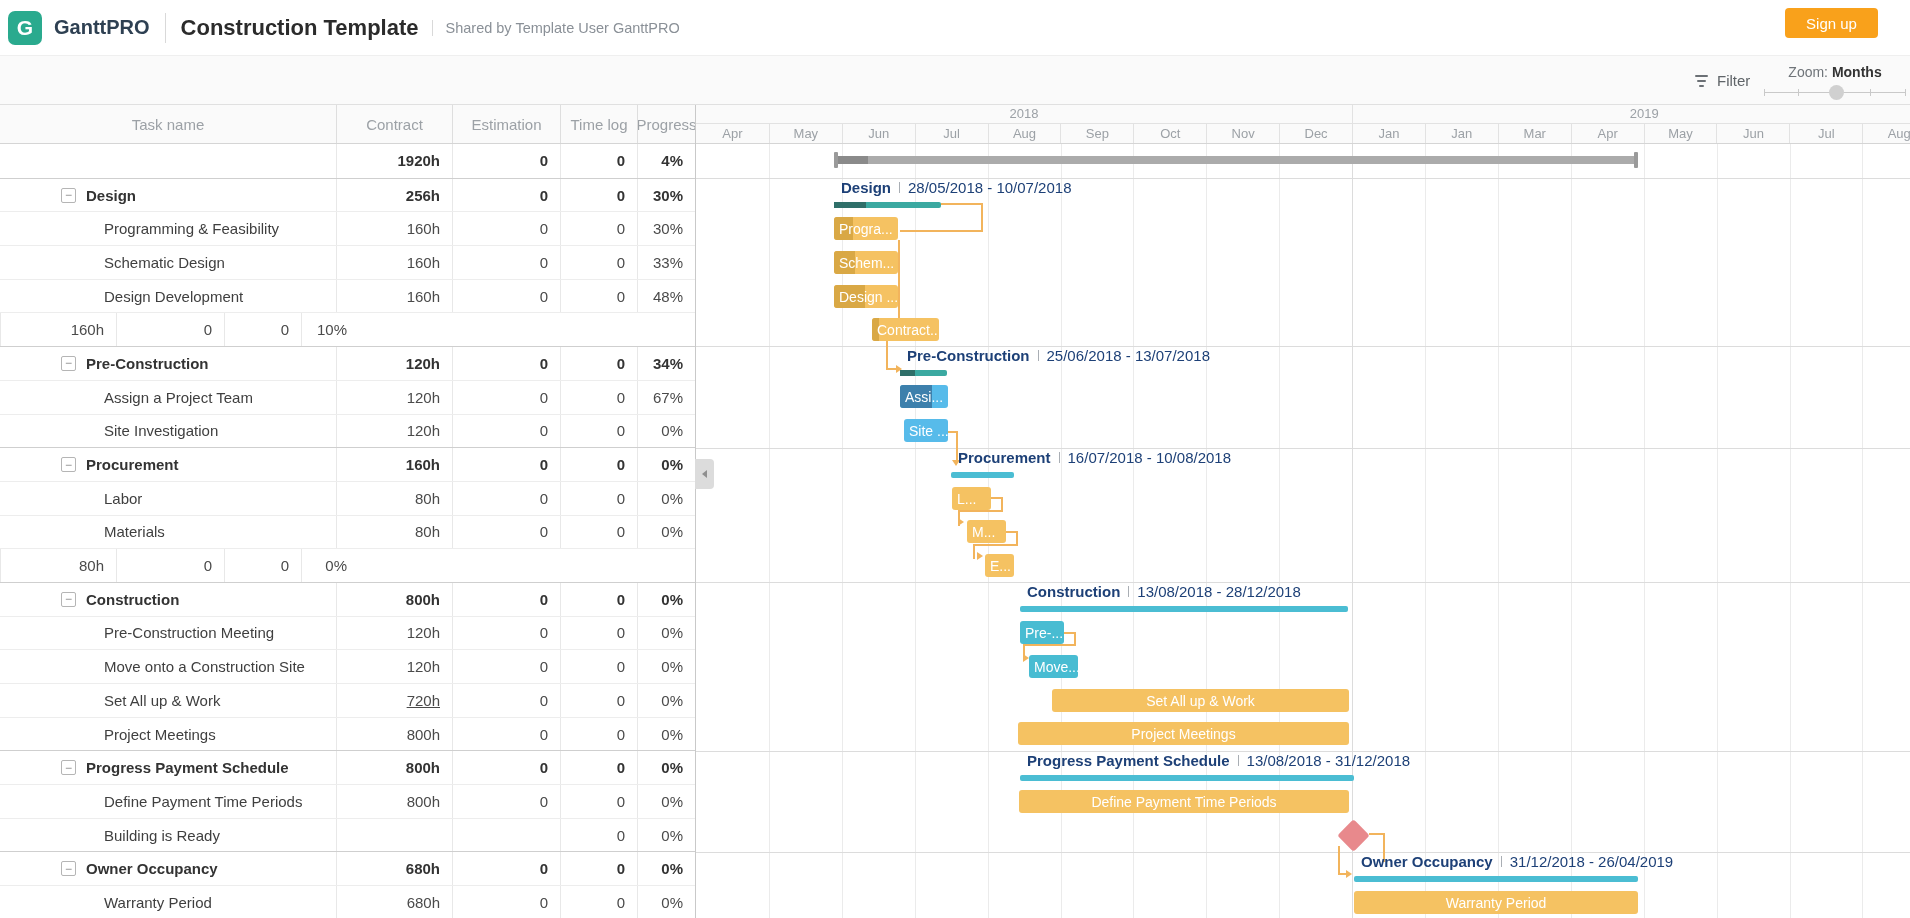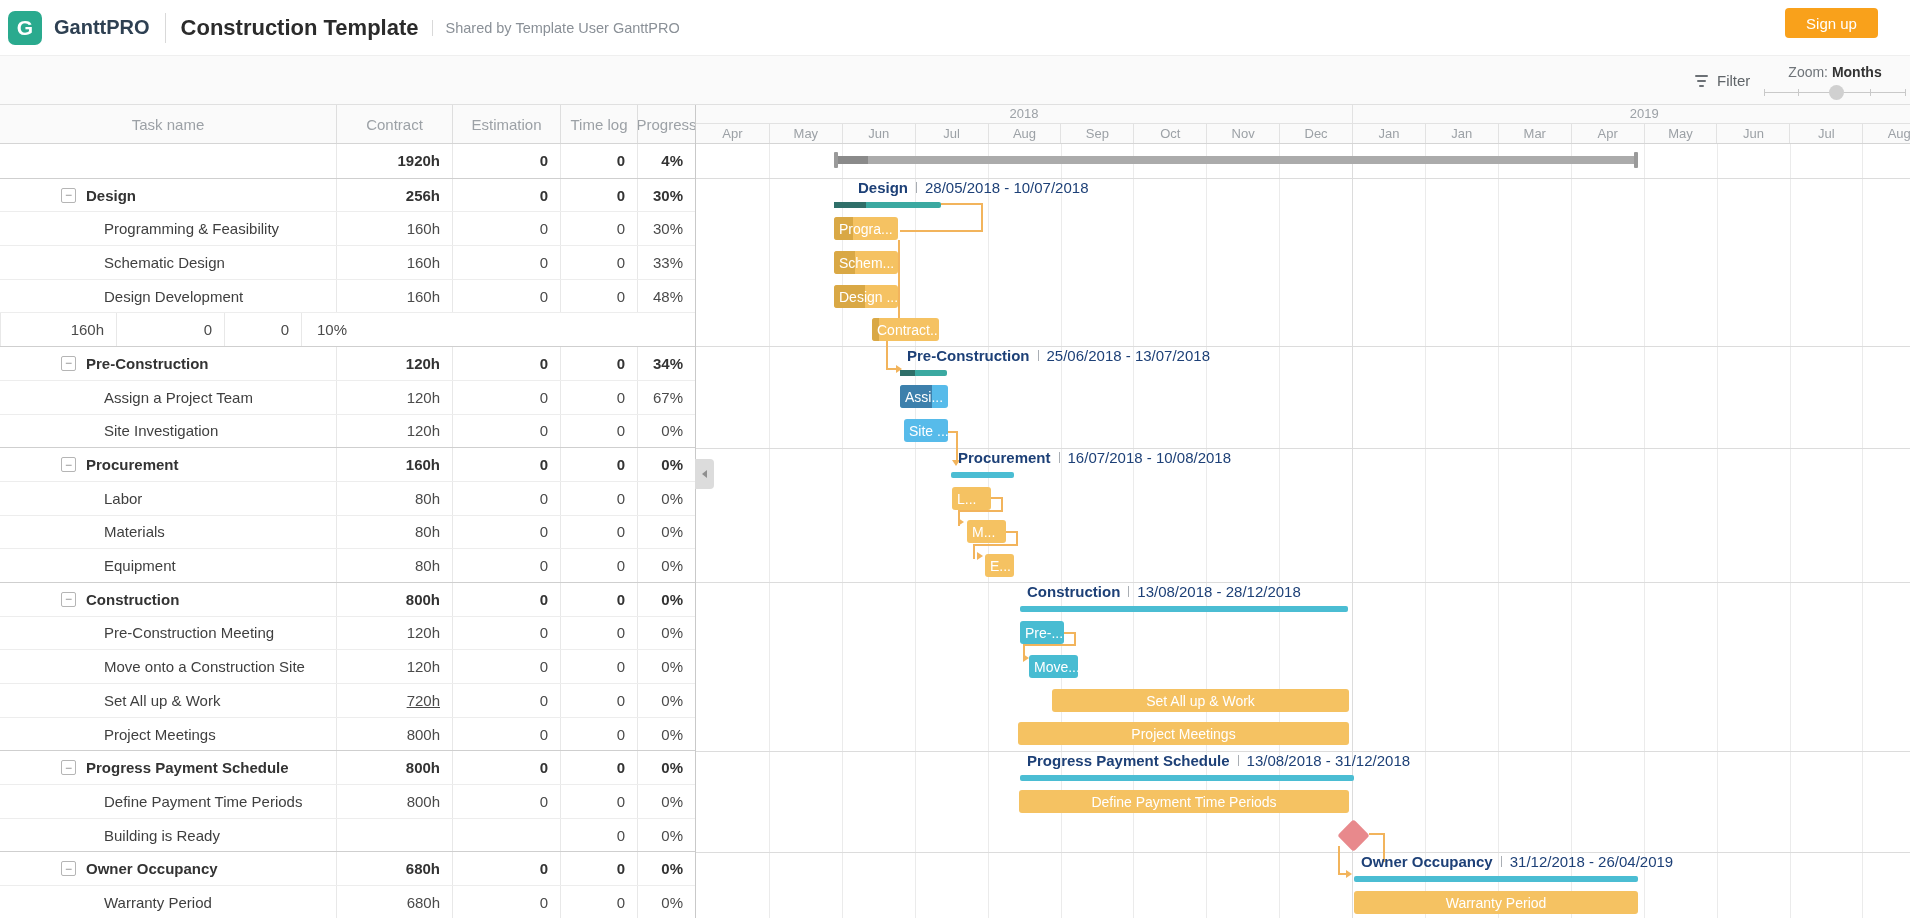--- a/index.html
+++ b/index.html
@@ -233,23 +233,20 @@
           <div class="t-row child">
             <div class="c name" style="width: 336px;">
               <span>Materials</span>
             </div>
             <div class="c" style="width: 116px;">80h</div>
             <div class="c" style="width: 108px;">0</div>
             <div class="c" style="width: 77px;">0</div>
             <div class="c" style="width: 58px;">0%</div>
           </div>
           <div class="t-row child">
-            <div class="c name" style="width: 336px;">
-              <span>Equipment</span>
-            </div>
             <div class="c" style="width: 116px;">80h</div>
             <div class="c" style="width: 108px;">0</div>
             <div class="c" style="width: 77px;">0</div>
             <div class="c" style="width: 58px;">0%</div>
           </div>
           <div class="t-row group">
             <div class="c name" style="width: 336px;">
               <span class="collapse">−</span>
               <span>Construction</span>
             </div>
@@ -421,21 +418,21 @@
           <div class="arrow down" style="left: 256px; top: 316px;"></div>
           <div class="arrow right" style="left: 262px; top: 374px;"></div>
           <div class="arrow right" style="left: 281px; top: 408px;"></div>
           <div class="arrow right" style="left: 327px; top: 510px;"></div>
           <div class="arrow right" style="left: 650px; top: 726px;"></div>
           <div class="proj-bar" style="left: 140px; top: 12px; width: 800px; height: 8px;">
             <div class="pfill" style="width: 32px;"></div>
           </div>
           <div class="proj-cap" style="left: 138px; top: 8px;"></div>
           <div class="proj-cap" style="left: 938px; top: 8px;"></div>
-          <div class="sum-label" style="left: 162px; top: 35px;"><b>Design</b><span class="dsep"></span><span class="dates">28/05/2018 - 10/07/2018</span></div>
+          <div class="sum-label" style="left: 145px; top: 35px;"><b>Design</b><span class="dsep"></span><span class="dates">28/05/2018 - 10/07/2018</span></div>
           <div class="sum-bar" style="left: 138px; top: 58px; width: 107px; background: rgb(59, 169, 161);">
             <div class="fill" style="width: 32px; background: rgb(47, 111, 105);"></div>
           </div>
           <div class="bar" style="left: 138px; top: 73px; width: 64px; background: rgb(245, 194, 98);">
             <div class="fill" style="width: 19px; background: rgb(217, 168, 69);"></div>
             <span class="lbl">Progra...</span>
           </div>
           <div class="bar" style="left: 138px; top: 107px; width: 64px; background: rgb(245, 194, 98);">
             <div class="fill" style="width: 21px; background: rgb(217, 168, 69);"></div>
             <span class="lbl">Schem...</span>

